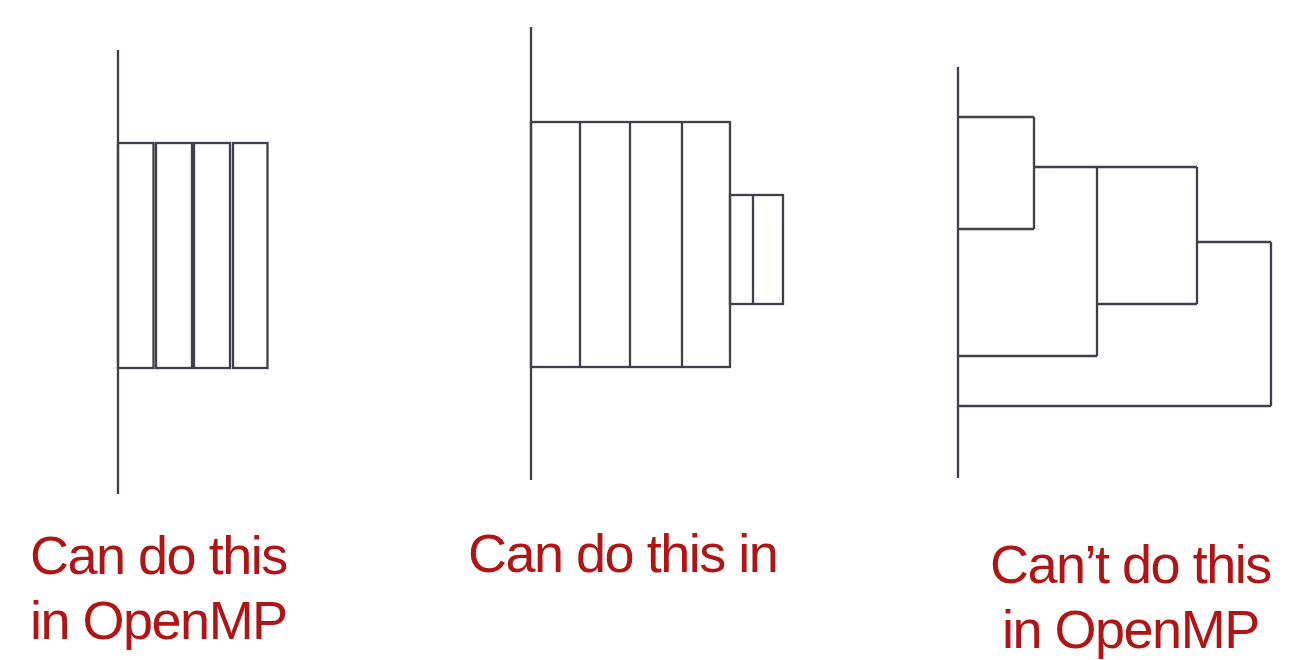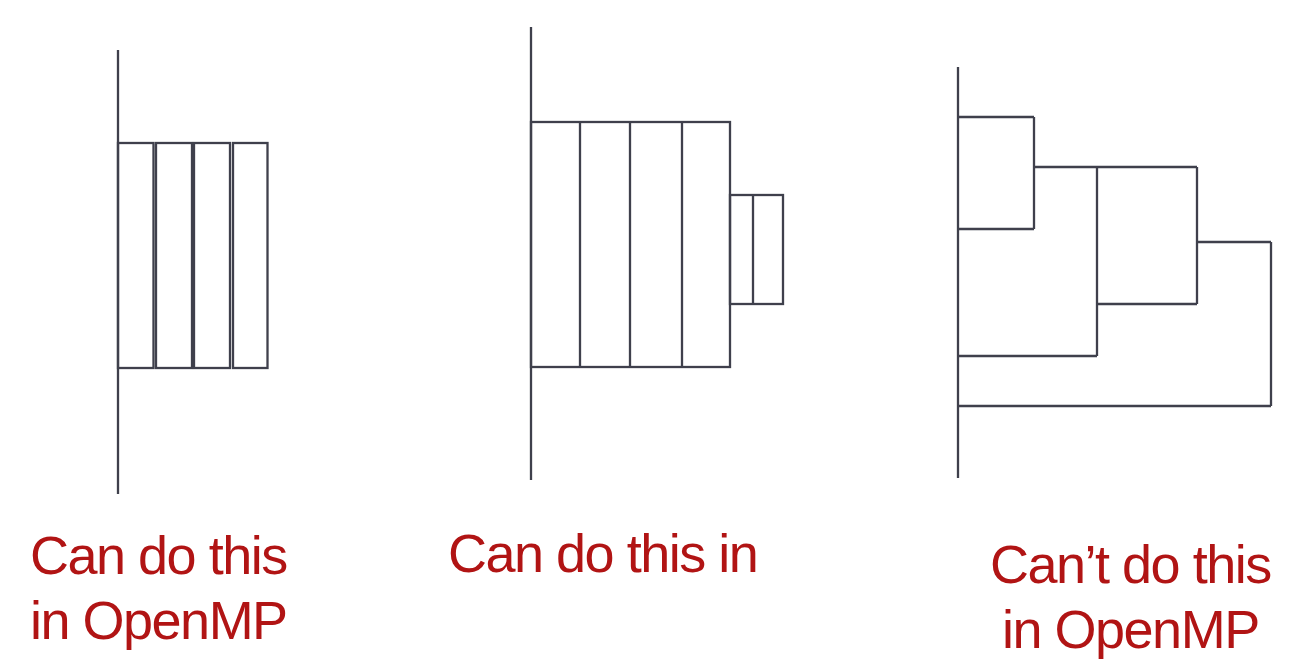--- a/index.html
+++ b/index.html
@@ -27,21 +27,21 @@
   }
   .caption{
     position:absolute;
     color:var(--caption);
     font-size:54px;
     line-height:65px;
     letter-spacing:-1.5px;
     white-space:nowrap;
   }
   #cap1{left:30px;top:499px;}
-  #cap2{left:448px;top:497px;}
+  #cap2{left:468px;top:497px;}
   #cap3{left:990px;top:508px;text-align:center;}
 </style>
 </head>
 <body>
 
 <div id="slide">
 
   <svg id="diagram" viewBox="0 0 1310 660" xmlns="http://www.w3.org/2000/svg">
       <g>
         <line x1="118" y1="26" x2="118" y2="470" stroke-width="2.3"></line>

